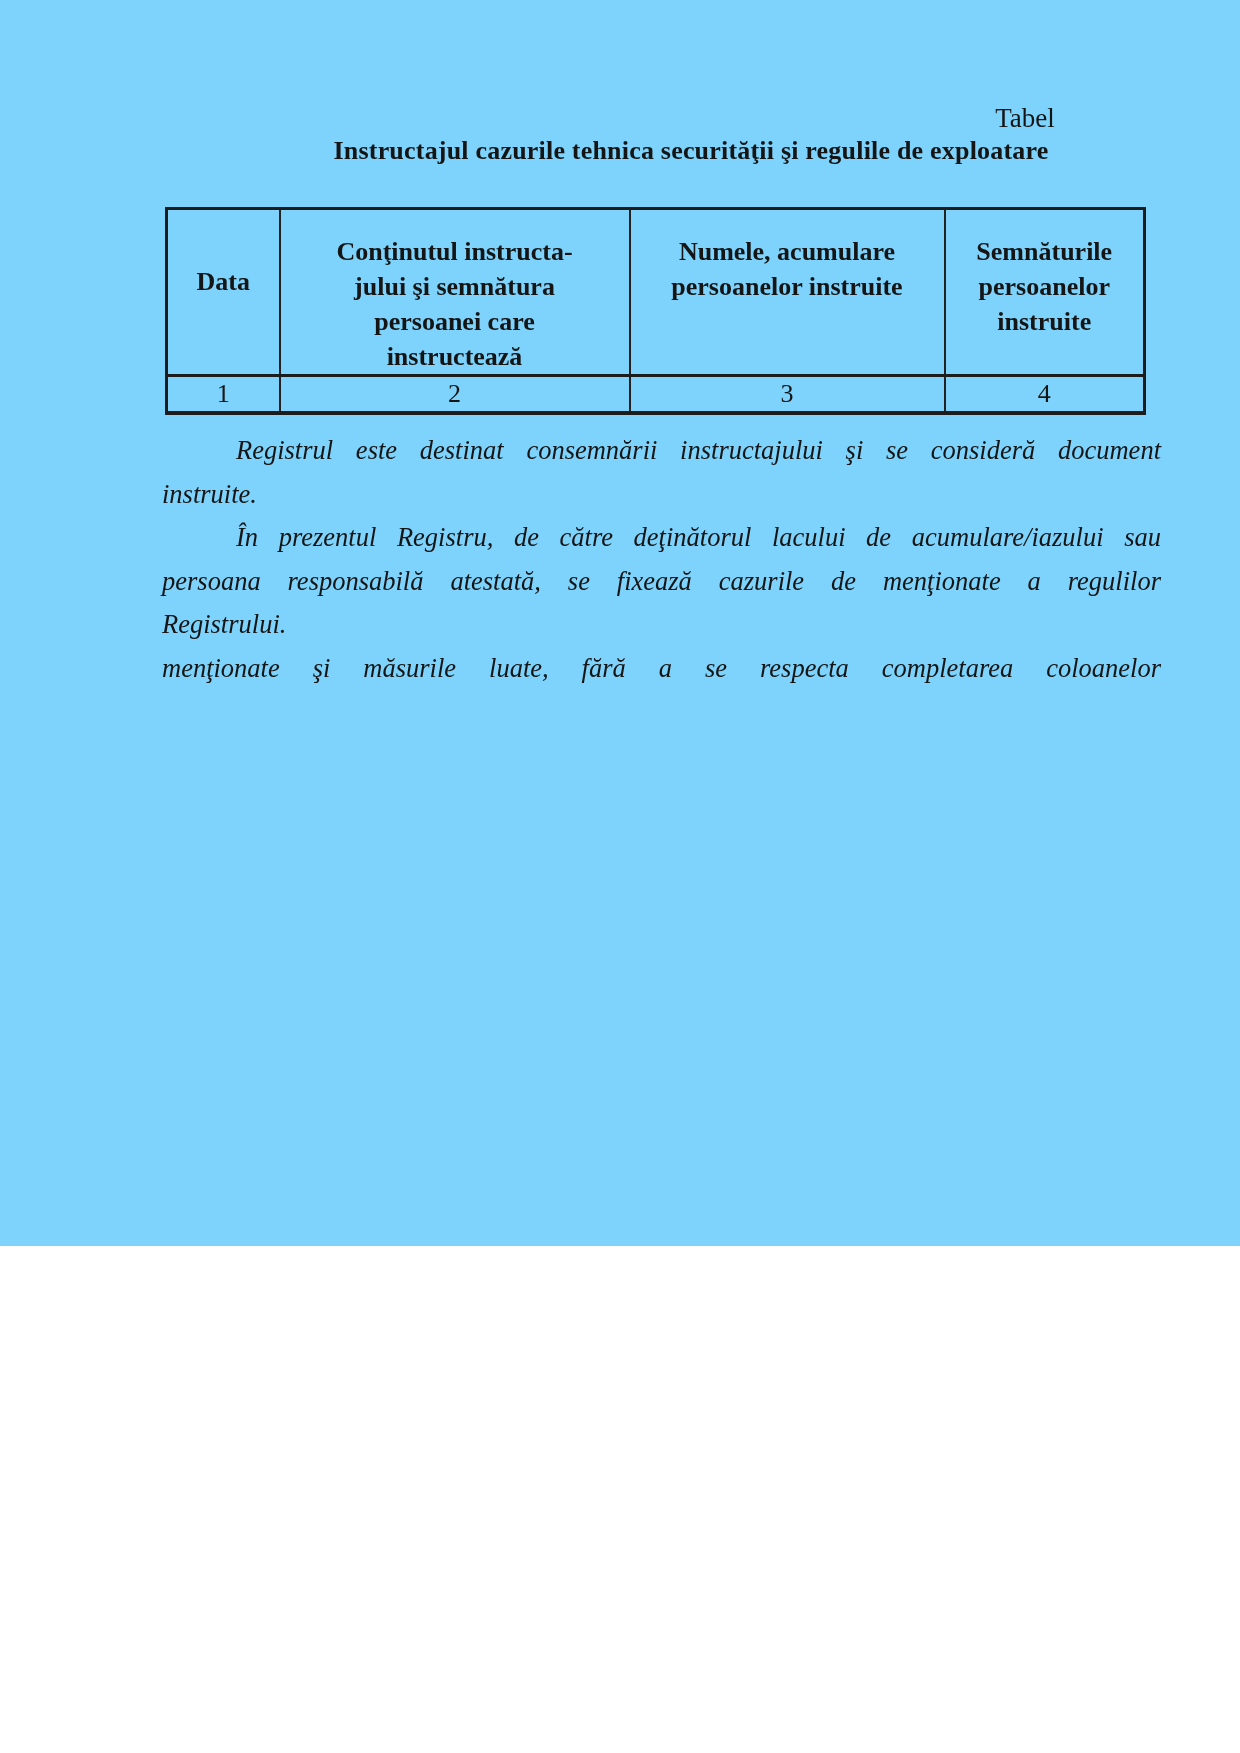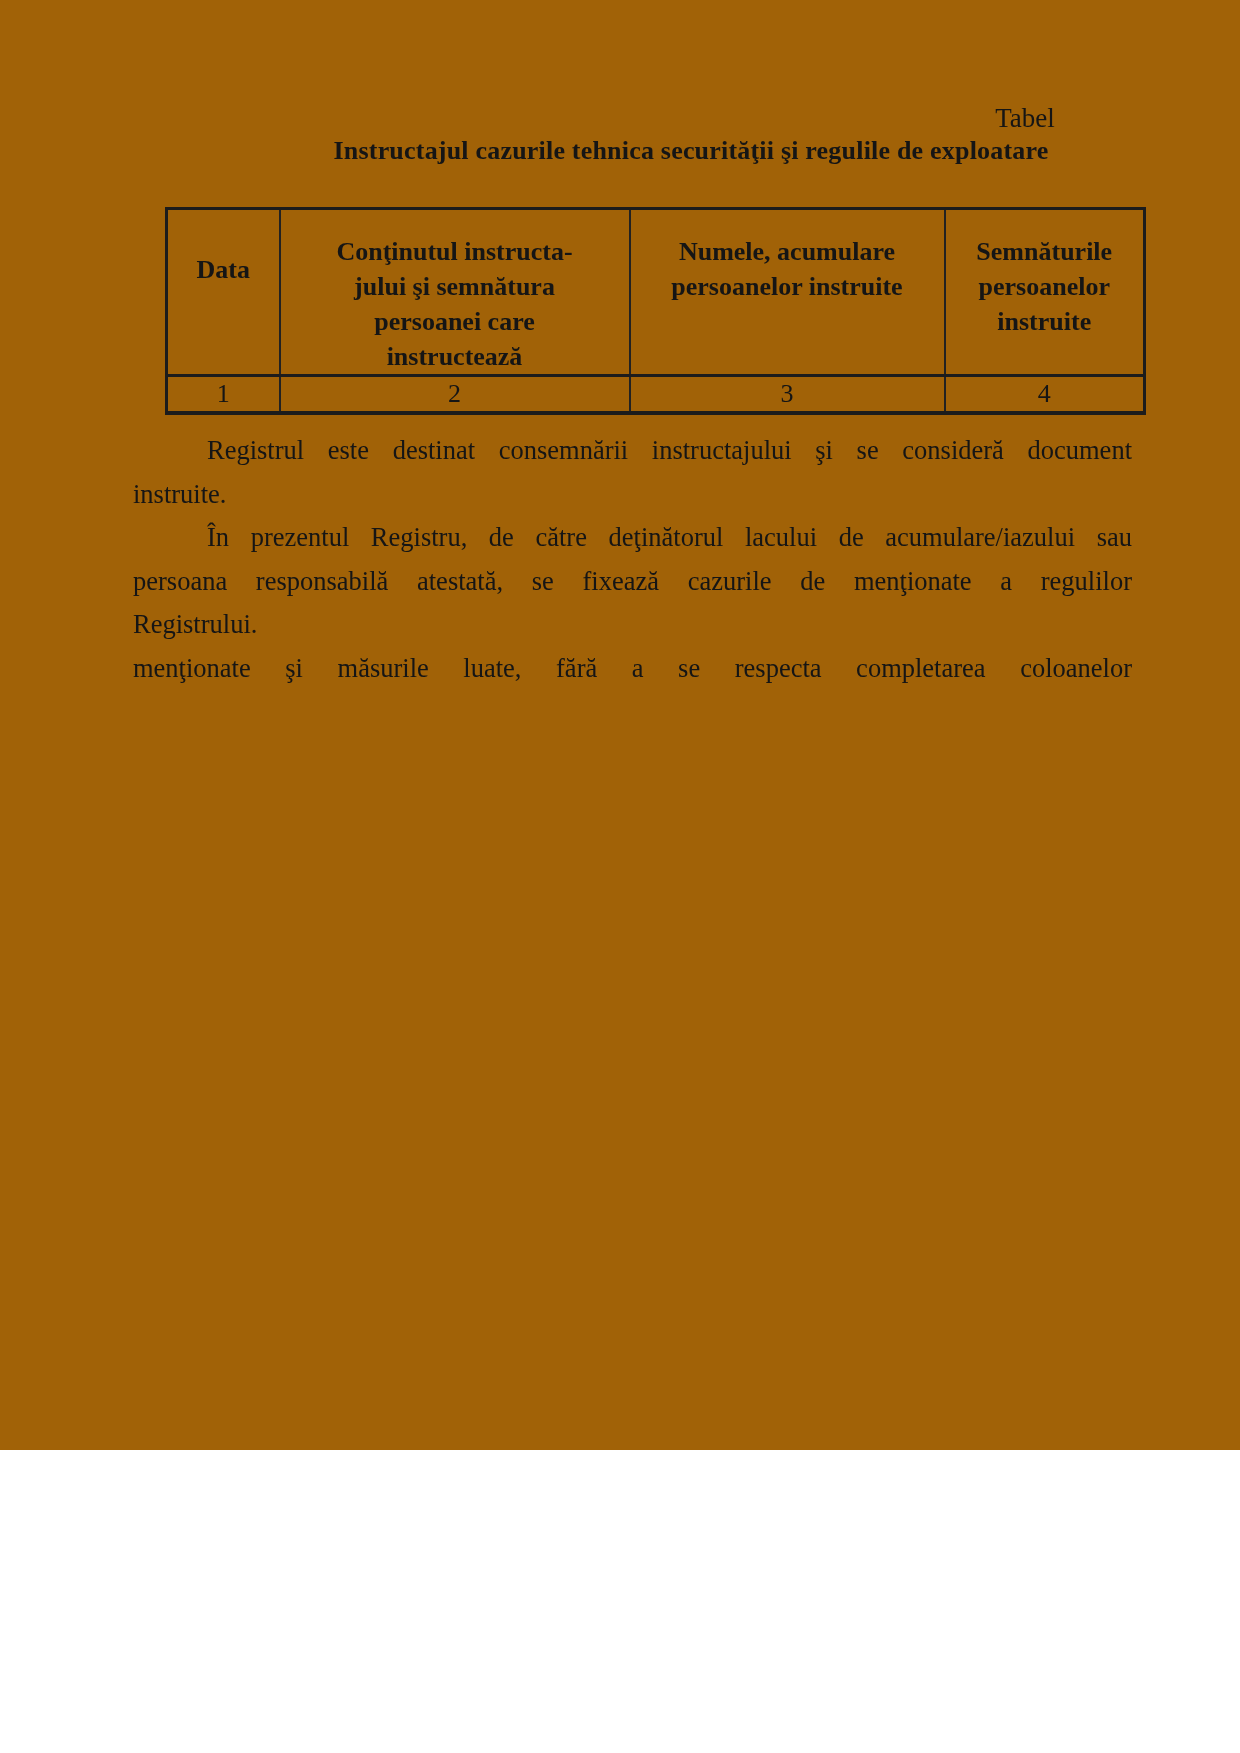--- a/index.html
+++ b/index.html
@@ -4,22 +4,22 @@
 <style>
   * { margin: 0; padding: 0; box-sizing: border-box; }
   html, body { background: #ffffff; }
   body {
     width: 1240px; height: 1753px;
     font-family: "Liberation Serif", "DejaVu Serif", serif;
     color: #151515;
   }
   .page {
     position: relative;
-    width: 1240px; height: 1450px;
-    background: #a16207;
+    width: 1240px; height: 1246px;
+    background: #7dd3fc;
     overflow: hidden;
   }
   .tabel-caption {
     position: absolute;
     top: 103px; left: 1025px;
     transform: translateX(-50%);
     font-size: 27px;
     white-space: nowrap;
   }
   .doc-title {
@@ -48,34 +48,35 @@
     height: 152px;
     vertical-align: top;
     text-align: center;
     font-weight: bold;
     font-size: 26px;
     line-height: 35px;
     padding-top: 24px;
     white-space: pre-line;
     border-bottom: 3px solid #1c1c1c;
   }
-  tr.hdr-row td.data-cell { padding-top: 42px; }
+  tr.hdr-row td.data-cell { padding-top: 54px; }
   tr.num-row td {
     height: 37px;
     text-align: center;
     vertical-align: middle;
     font-size: 26px;
     line-height: 30px;
     padding: 0;
   }
   .body-text {
     position: absolute;
-    top: 429px; left: 133px;
+    top: 429px; left: 162px;
     width: 999px;
     font-size: 26.5px;
+    font-style: italic;
   }
   .body-text .line {
     line-height: 43.5px;
     text-align: justify;
     text-align-last: justify;
     height: 43.5px;
   }
   .body-text .line.indent { text-indent: 74px; }
   .body-text .line.last { text-align-last: left; }
 </style>

